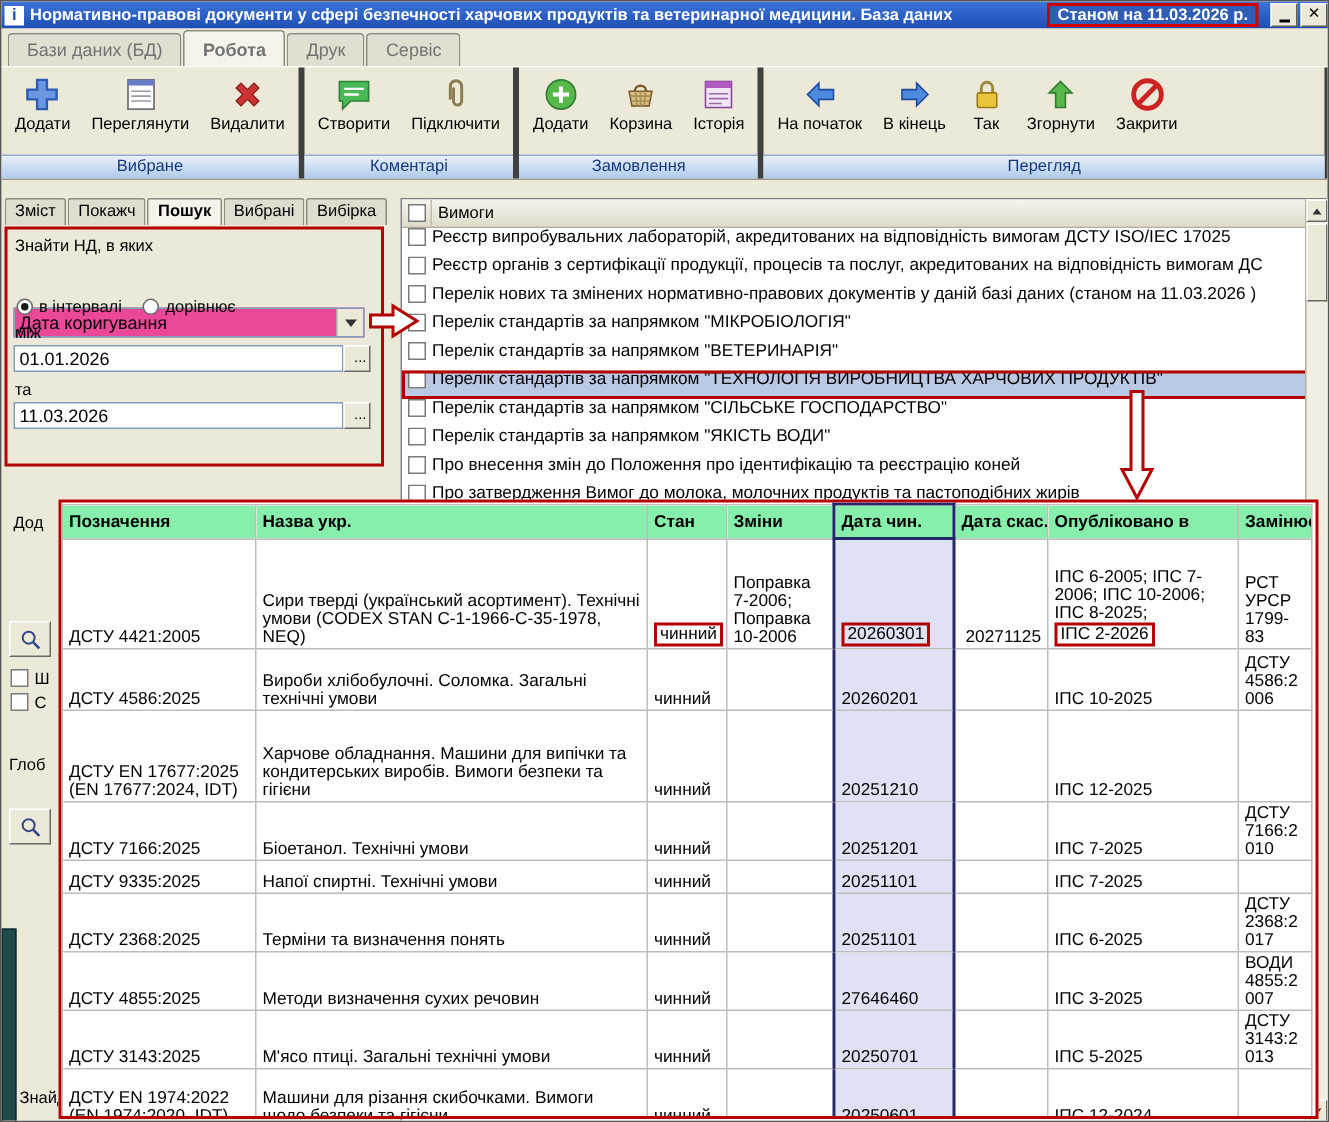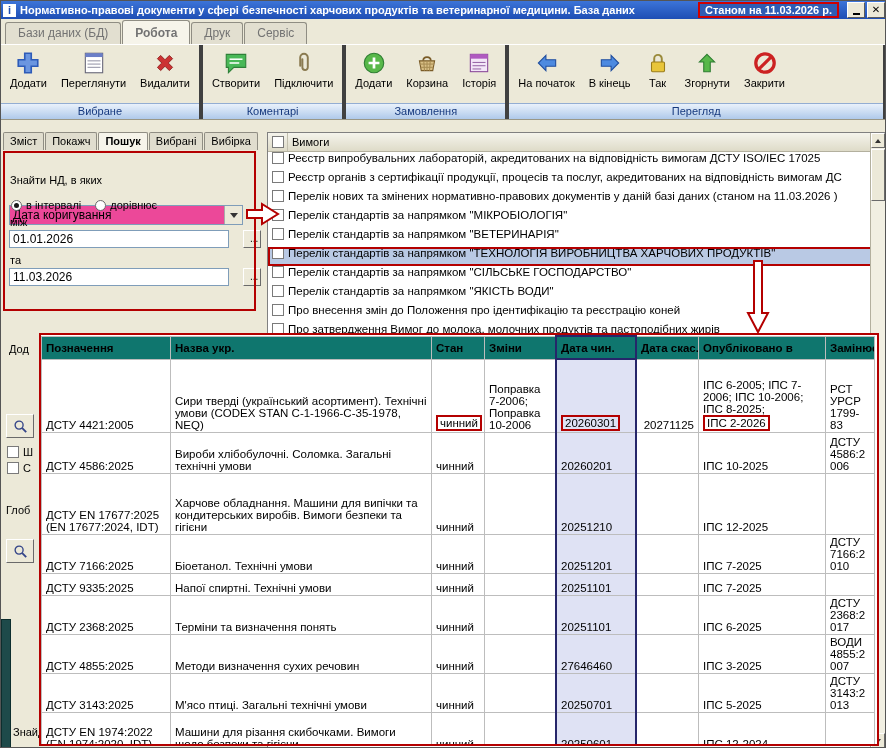--- a/index.html
+++ b/index.html
@@ -35,21 +35,21 @@
   .ltab{font-size:11px;padding:2px 6px 3px;border:1px solid #8f8d83;border-bottom:none;border-radius:2px 2px 0 0;background:#e0ddce;margin-right:1px;white-space:nowrap;}
   .ltab.active{background:#f6f4ea;font-weight:bold;}
   .flabel{position:absolute;left:9px;font-size:11px;color:#000;white-space:nowrap;}
   .combo{position:absolute;left:8px;top:53px;width:234px;height:20px;background:#ec4899;border:1px solid #7f9db9;box-sizing:border-box;display:flex;margin-top:32px;}
   .combo-text{flex:1;font-size:12px;padding:2px 3px;white-space:nowrap;overflow:hidden;}
   .combo-btn{flex:0 0 17px;background:#ece9d8;border-left:1px solid #aaa;display:flex;align-items:center;justify-content:center;}
   .tri-down{width:0;height:0;border-left:4px solid transparent;border-right:4px solid transparent;border-top:5px solid #333;}
   .radio-row{position:absolute;left:10px;top:79px;display:flex;gap:14px;align-items:center;font-size:11px;}
   .radio{width:11px;height:11px;border-radius:50%;background:#fff;border:1px solid #6a6a6a;box-sizing:border-box;display:inline-block;margin-right:4px;vertical-align:-2px;}
   .radio.sel::after{content:"";display:block;width:5px;height:5px;border-radius:50%;background:#1a1a1a;margin:2px;}
-  .daterow{position:absolute;left:8px;display:flex;gap:14px;}
+  .daterow{position:absolute;left:8px;display:flex;gap:0;}
   .dateinput{width:220px;height:18px;border:1px solid #7f9db9;font-size:12px;padding:0 3px;font-family:"Liberation Sans",sans-serif;box-sizing:border-box;}
   .dots-btn{width:18px;height:18px;font-size:10px;line-height:14px;text-align:center;background:#ece9d8;border:1px solid;border-color:#fff #6a6a6a #6a6a6a #fff;}
   .frag{position:absolute;font-size:11px;color:#000;white-space:nowrap;}
   .mini-btn{position:absolute;width:26px;height:22px;background:#ece9d8;border:1px solid;border-color:#fff #6a6a6a #6a6a6a #fff;display:flex;align-items:center;justify-content:center;}
   .cbx{display:inline-block;width:12px;height:12px;background:#fff;border:1px solid #7a7a7a;box-sizing:border-box;vertical-align:-2px;margin-right:4px;}
   .frag-cb{position:absolute;font-size:11px;white-space:nowrap;}
   .teal-strip{position:absolute;left:0;top:499px;width:10px;height:130px;background:#1e4a4a;border:1px solid #0d2e2e;box-sizing:border-box;}
 
   
   .list-panel{position:absolute;left:266px;top:131px;width:620px;height:617px;background:#fff;border:1px solid #808080;box-sizing:border-box;}
@@ -65,21 +65,21 @@
   .sb-btn{position:absolute;left:0;width:14px;height:15px;background:#ece9d8;border:1px solid;border-color:#fff #6a6a6a #6a6a6a #fff;display:flex;align-items:center;justify-content:center;box-sizing:border-box;}
   .sb-up{top:0;} .sb-down{bottom:0;}
   .tri-up-s{width:0;height:0;border-left:3px solid transparent;border-right:3px solid transparent;border-bottom:4px solid #333;}
   .tri-down-s{width:0;height:0;border-left:3px solid transparent;border-right:3px solid transparent;border-top:4px solid #333;}
   .sb-thumb{position:absolute;left:0;top:16px;width:14px;height:52px;background:#ece9d8;border:1px solid;border-color:#fff #6a6a6a #6a6a6a #fff;box-sizing:border-box;}
 
   
   .overlay-table{position:absolute;left:38px;top:332px;width:840px;height:413px;background:#fff;border:2px solid #b40000;box-sizing:border-box;overflow:hidden;z-index:5;}
   table.grid{border-collapse:collapse;table-layout:fixed;width:834px;font-size:11.5px;}
   table.grid th,table.grid td{border:1px solid #bdbdbd;padding:1px 4px;overflow:hidden;}
-  table.grid th{background:#0f766e;font-weight:bold;text-align:left;height:19px;white-space:nowrap;}
+  table.grid th{background:#86efac;font-weight:bold;text-align:left;height:19px;white-space:nowrap;}
   table.grid td{vertical-align:bottom;word-wrap:break-word;}
   .c0{width:120px;} .c1{width:252px;} .c2{width:44px;} .c3{width:62px;margin-left:24px;} .c4{width:70px;} .c5{width:53px;text-align:right;} .c6{width:118px;} .c7{width:auto;}
   .col-date{background:#dfe2f4;border-left:2px solid #26266a !important;border-right:2px solid #26266a !important;}
   th.col-date{border-top:2px solid #26266a !important;border-bottom:2px solid #26266a !important;}
   tr.hr1 td{height:70px;} tr.hr2 td{height:38px;} tr.hr3 td{height:58px;}
   tr.hs td{height:19px;} tr.hr9 td{height:36px;}
   .mark{display:inline-block;border:2px solid #b40000;padding:0 2px;}
 
   
   .anno-search{position:absolute;left:2px;top:150px;width:253px;height:160px;border:2px solid #b40000;box-sizing:border-box;z-index:8;pointer-events:none;}
@@ -235,21 +235,21 @@
 
   <div class="left-panel">
     <div class="ltabs">
       <span class="ltab">Зміст</span>
       <span class="ltab">Покажч</span>
       <span class="ltab active">Пошук</span>
       <span class="ltab">Вибрані</span>
       <span class="ltab">Вибірка</span>
     </div>
 
-    <span class="flabel" style="top:54px;text-align:center;">Знайти НД, в яких</span>
+    <span class="flabel" style="top:38px;text-align:center;">Знайти НД, в яких</span>
 
     <div class="combo">
       <span class="combo-text">Дата коригування</span>
       <span class="combo-btn">
           <span class="tri-down"></span>
         </span>
     </div>
 
     <div class="radio-row">
       <label><span class="radio sel"></span><span>в інтервалі</span></label>

